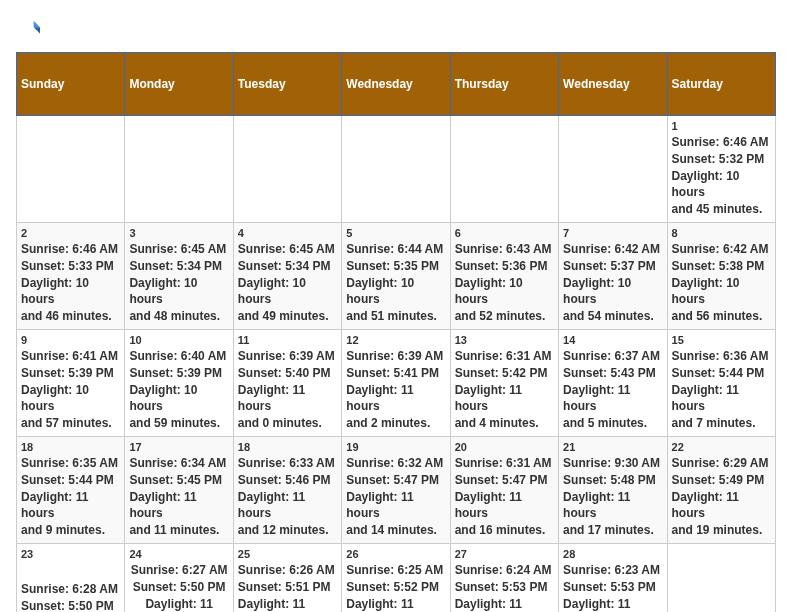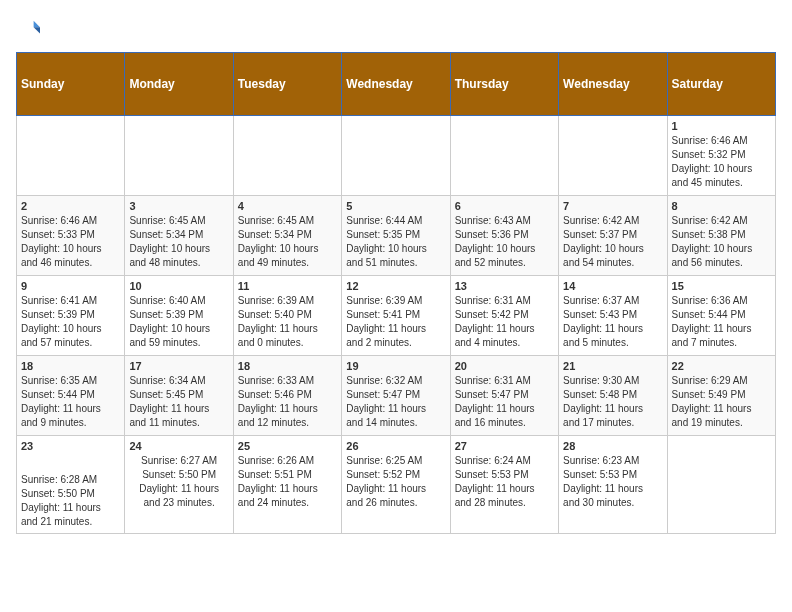--- a/index.html
+++ b/index.html
@@ -68,23 +68,24 @@
       width: calc(100% / 7);
     }
     .day-num {
       font-size: 11px;
       font-weight: bold;
       color: #333;
       display: block;
       margin-bottom: 2px;
     }
     .day-info {
-      font-size: 10px;
+      font-size: 12px;
       color: #333;
       line-height: 1.4;
+      font-weight: bold;
     }
     tbody tr:nth-child(even) td {
       background: #f9f9f9;
     }
     .empty-cell {
       background: #fff !important;
     }
   </style>
 </head>
 <body>

